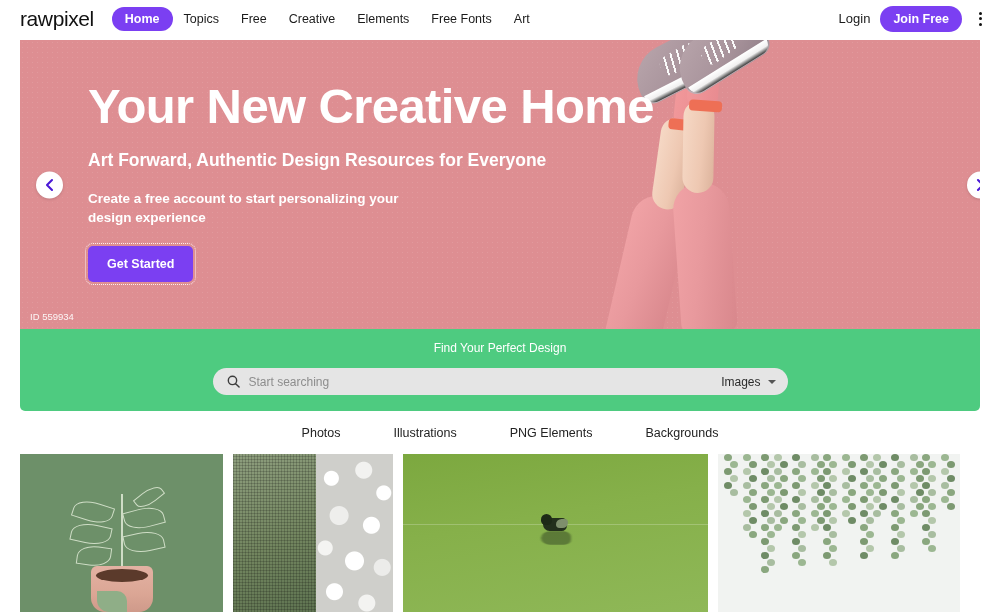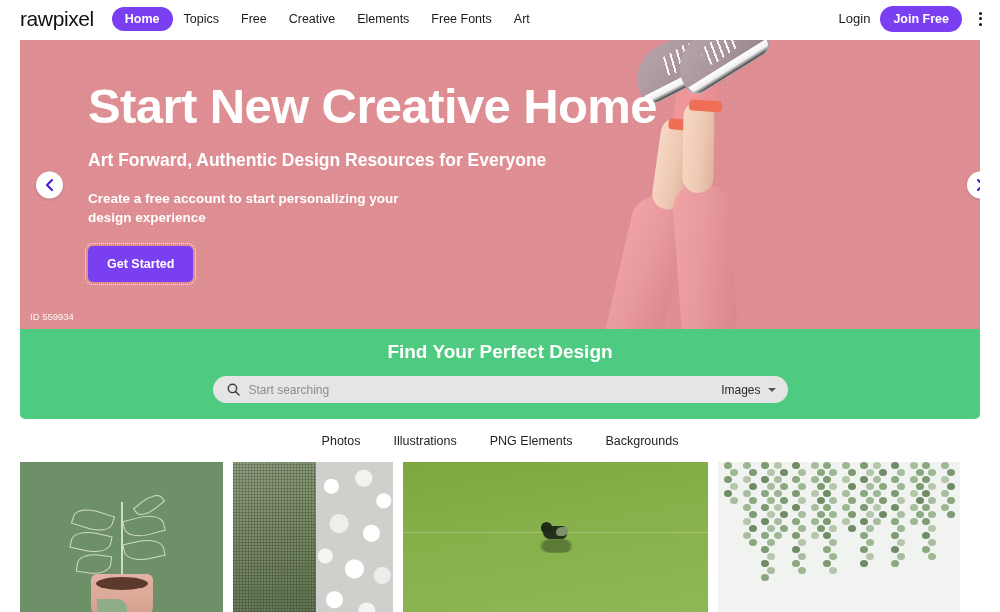--- a/index.html
+++ b/index.html
@@ -243,22 +243,22 @@
 
   
   .search-band {
     margin: 0 20px;
     background: #4ecb80;
     border-radius: 0 0 5px 5px;
     padding: 12px 0 16px 0;
     text-align: center;
   }
   .band-title {
-    font-size: 19px;
-    font-weight: 700;
+    font-size: 12px;
+    font-weight: 400;
     color: #ffffff;
   }
   .search-row {
     margin: 13px auto 0 auto;
     width: 575px;
     height: 27px;
     background: #e5e5e5;
     border-radius: 14px;
     display: flex;
     align-items: center;
@@ -294,20 +294,21 @@
     display: flex;
     justify-content: center;
     gap: 33px;
     padding: 15px 0 14px 0;
   }
   .cat {
     font-size: 12.5px;
     color: #232323;
     cursor: pointer;
     white-space: nowrap;
+    margin-left: 20px;
   }
 
   
   .grid {
     display: flex;
     gap: 10px;
     padding: 0 20px;
     height: 162px;
   }
   .card { position: relative; overflow: hidden; background: #dfe4df; }
@@ -467,21 +468,21 @@
       <div class="shin"></div>
       <div class="sock"></div>
       <div class="band"></div>
       <div class="shoe">
           <div class="laces"></div>
         </div>
     </div>
   </div>
 
   <div class="hero-copy">
-    <div class="hero-title">Start New Creative Home</div>
+    <div class="hero-title">Your New Creative Home</div>
     <div class="hero-sub">Art Forward, Authentic Design Resources for Everyone</div>
     <div class="hero-desc">Create a free account to start personalizing your design experience</div>
     <button class="get-started">Get Started</button>
   </div>
 
   <div class="hero-id">ID 559934</div>
 
   <div class="arrow prev">
     <svg width="11" height="13" viewBox="0 0 11 13" aria-hidden="true">
       <path d="M8 1.5 L3 6.5 L8 11.5" fill="none" stroke="#4a18d6" stroke-width="2.1" stroke-linecap="round" stroke-linejoin="round"></path>

